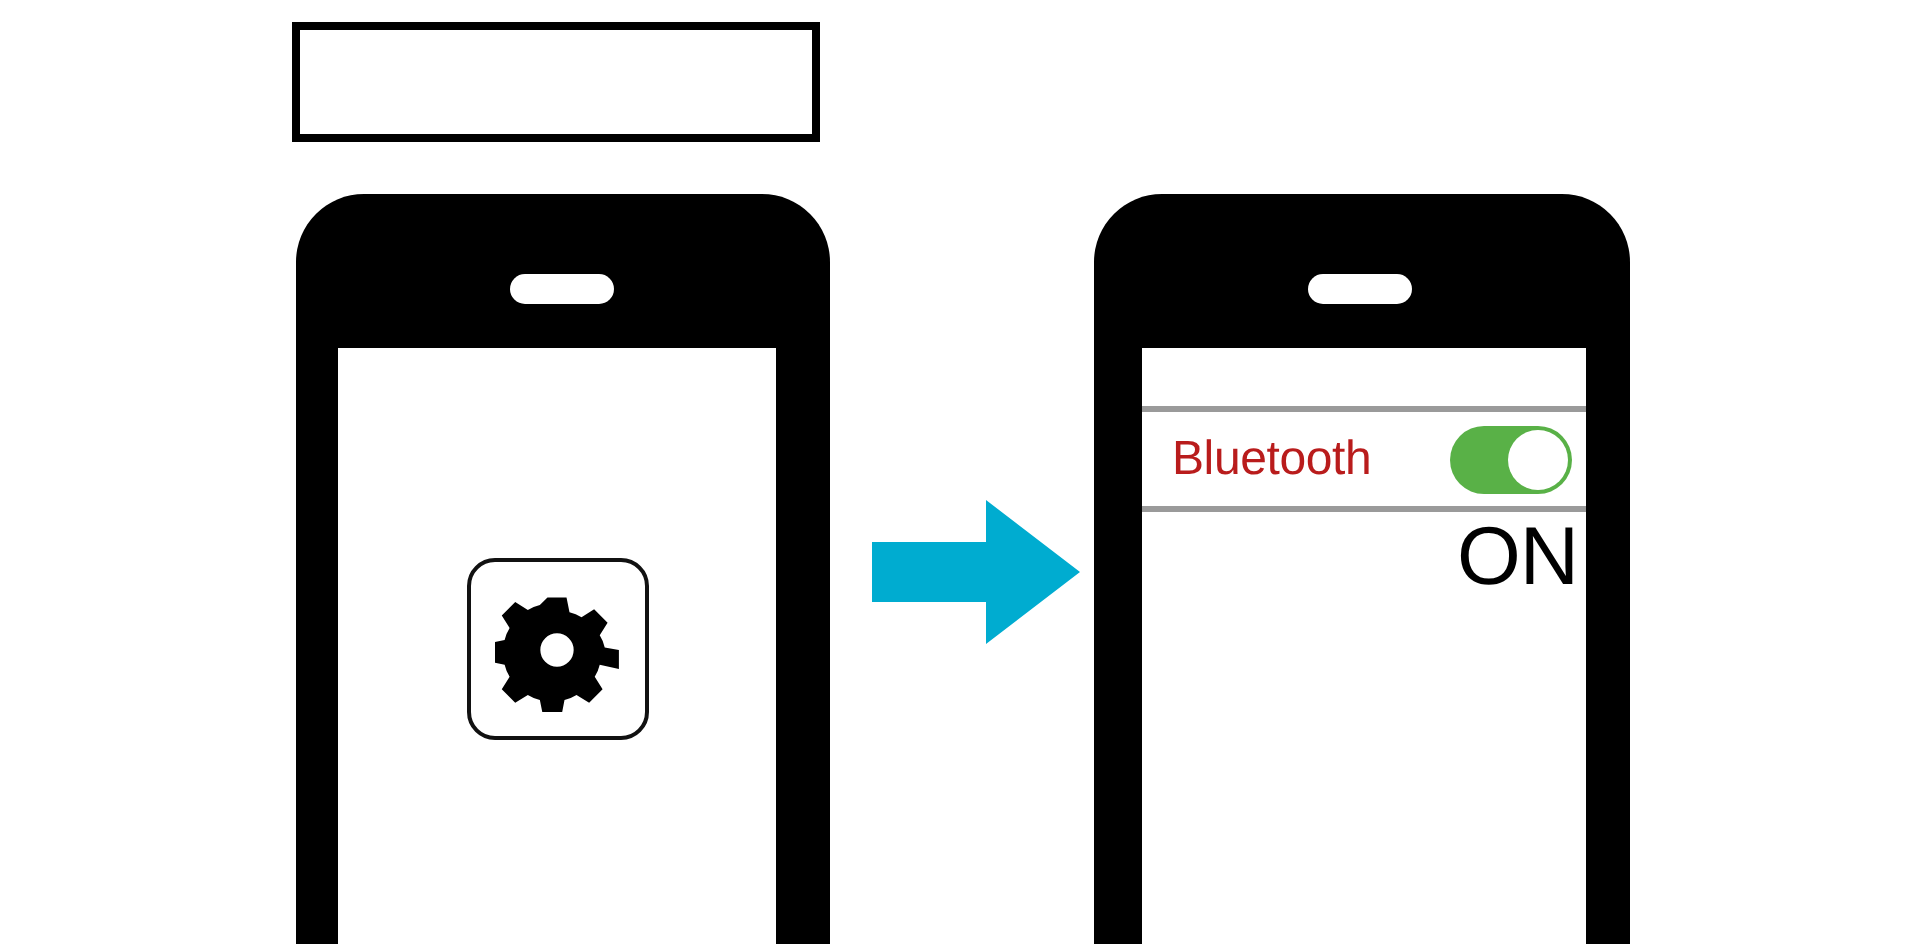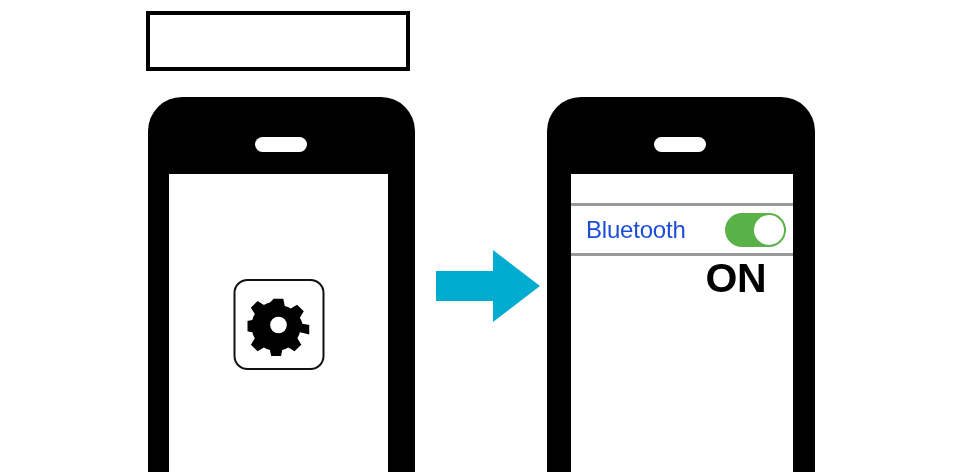--- a/index.html
+++ b/index.html
@@ -111,21 +111,21 @@
     background: #ffffff;
     border-bottom: 3px solid #9a9a9a;
     box-sizing: border-box;
     display: flex;
     align-items: center;
     justify-content: space-between;
     padding: 0 7px 0 15px;
   }
   .bt-label {
     font-size: 24px;
-    color: #1d4ed8;
+    color: #b91c1c;
     letter-spacing: -0.2px;
     line-height: 1;
   }
   .toggle {
     position: relative;
     width: 61px;
     height: 34px;
     border-radius: 17px;
     background: #59b147;
     flex: 0 0 auto;
@@ -135,23 +135,23 @@
     top: 2px;
     right: 2px;
     width: 30px;
     height: 30px;
     border-radius: 50%;
     background: #ffffff;
   }
   .on-label {
     position: absolute;
     top: 84px;
-    right: 27px;
+    right: 4px;
     font-size: 41px;
-    font-weight: bold;
+    font-weight: normal;
     color: #000000;
     letter-spacing: -0.5px;
     line-height: 1;
   }
 
   
   .arrow {
     position: absolute;
     left: 436px;
     top: 250px;

